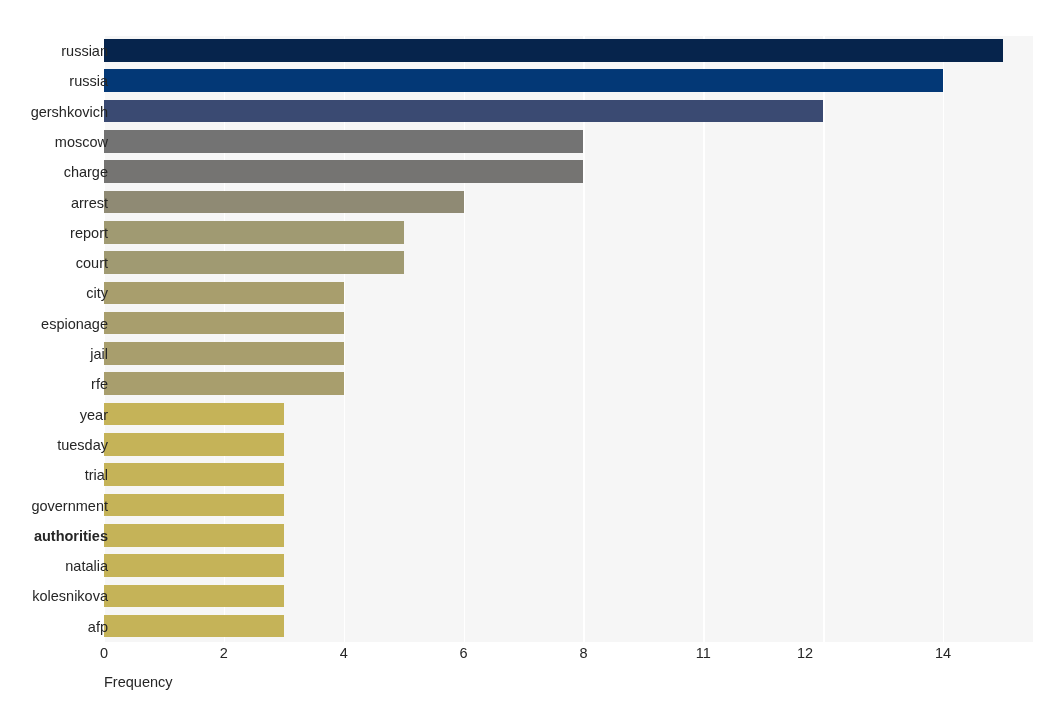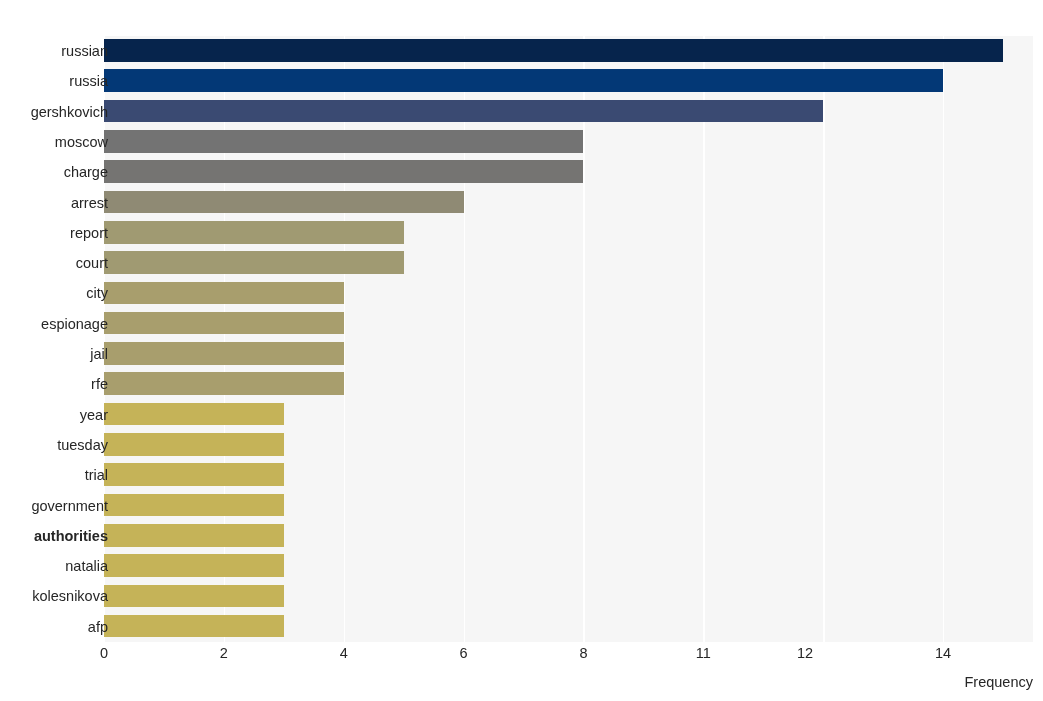--- a/index.html
+++ b/index.html
@@ -110,21 +110,21 @@
     font-size: 14.5px;
     color: #262626;
     white-space: nowrap;
   }
 
   #x-axis-label {
     position: absolute;
     left: 104px;
     top: 674px;
     width: 929px;
-    text-align: right;
+    text-align: left;
     font-size: 14.5px;
     color: #262626;
     white-space: nowrap;
   }
 </style>
 </head>
 <body>
 
 <div id="figure">
 

